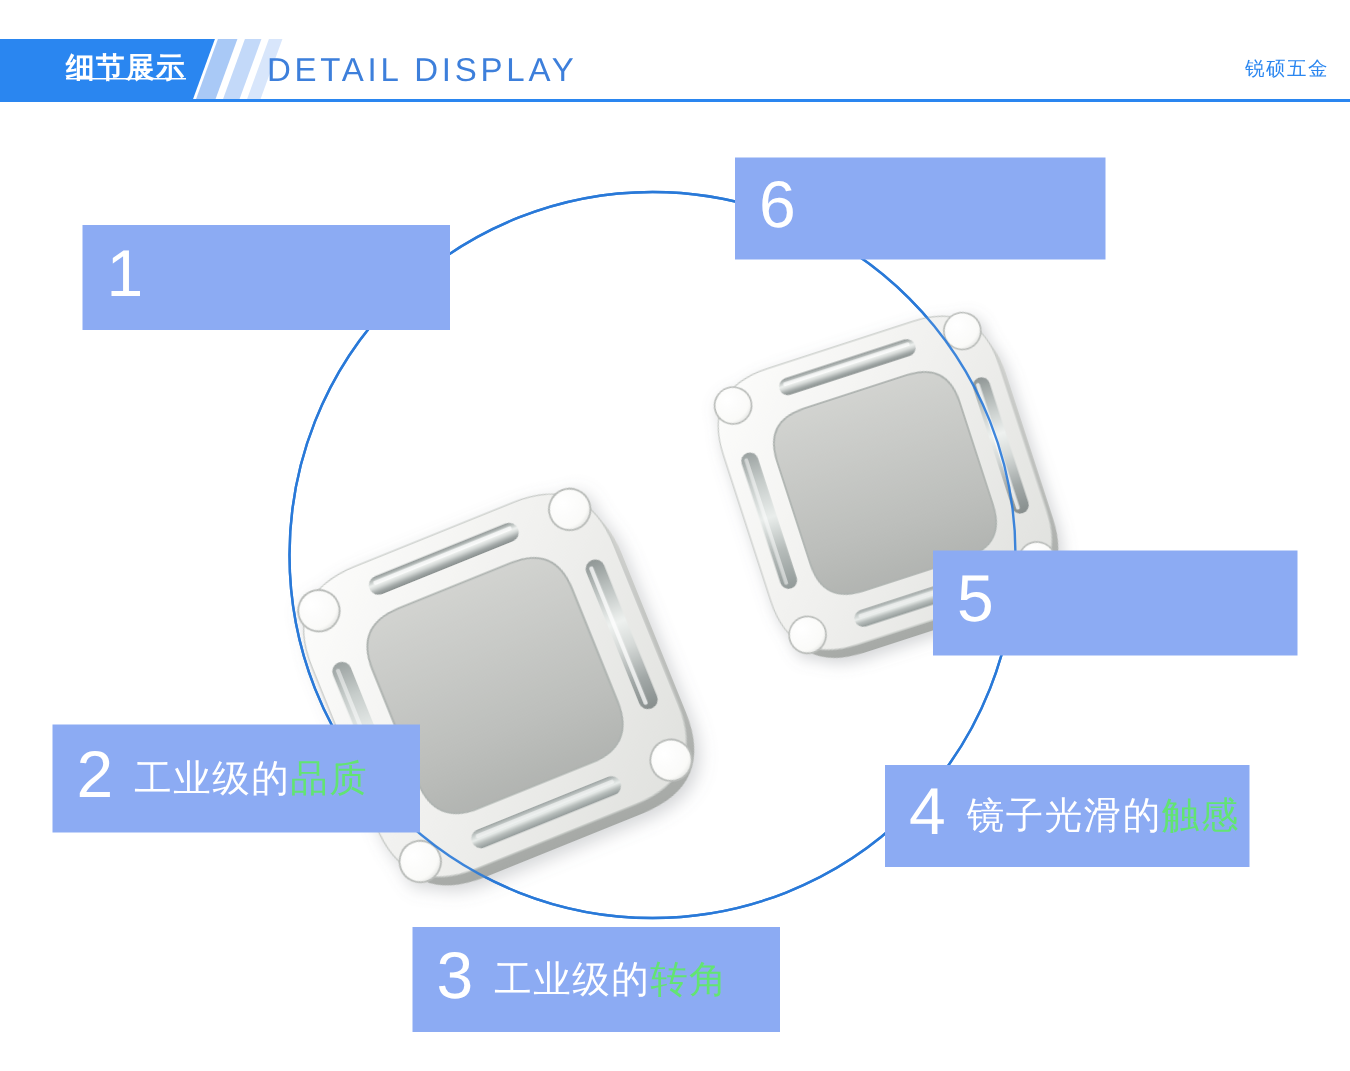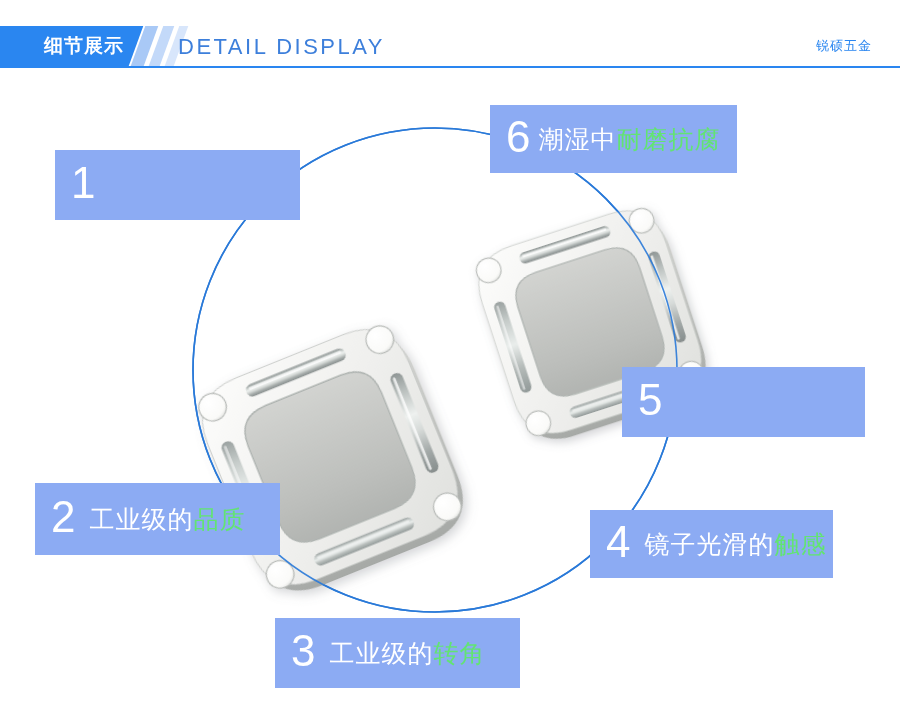--- a/index.html
+++ b/index.html
@@ -40,20 +40,21 @@
     top: 30px;
     width: 116px;
     height: 32px;
     line-height: 32px;
     color: #ffffff;
     font-size: 19px;
     font-weight: bold;
     letter-spacing: 1px;
     text-align: center;
     white-space: nowrap;
+    text-decoration: underline;
   }
   .hdr-stripe {
     position: absolute;
     top: 26px;
     height: 40px;
     transform: skewX(-20deg);
   }
   .hdr-stripe.s1 { left: 138px; width: 13px; background: #a9c9f6; }
   .hdr-stripe.s2 { left: 156px; width: 11px; background: #c3d9f9; }
   .hdr-stripe.s3 { left: 172px; width: 9px;  background: #d8e6fb; }
@@ -61,21 +62,21 @@
     position: absolute;
     left: 178px;
     top: 34px;
     color: #3d7fdb;
     font-size: 22px;
     letter-spacing: 2.5px;
     white-space: nowrap;
   }
   .hdr-brand {
     position: absolute;
-    right: 28px;
+    right: 14px;
     top: 37px;
     color: #2a86f0;
     font-size: 13px;
     letter-spacing: 1px;
     white-space: nowrap;
   }
   .hdr-rule {
     position: absolute;
     left: 0;
     top: 66px;
@@ -266,16 +267,15 @@
     <span class="num">4</span>
     <span class="txt"><span>镜子光滑的</span><span class="hl">触感</span></span>
   </div>
 
   <div class="chip" id="chip-5">
     <span class="num">5</span>
   </div>
 
   <div class="chip" id="chip-6">
     <span class="num">6</span>
-    <span class="txt"><span>潮湿中</span><span class="hl">耐磨抗腐</span></span>
   </div>
 
 </div>
 
 </body></html>

